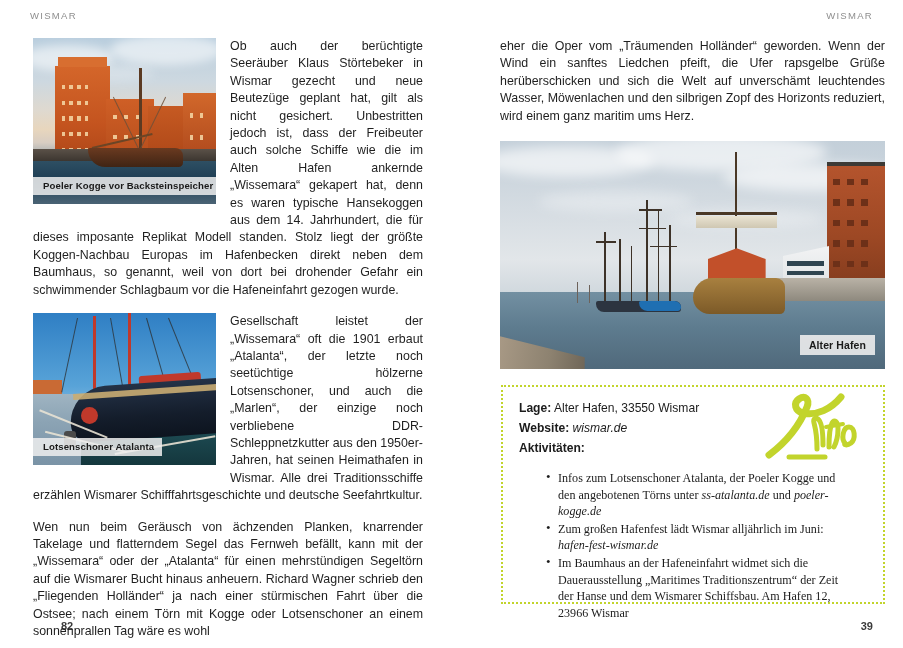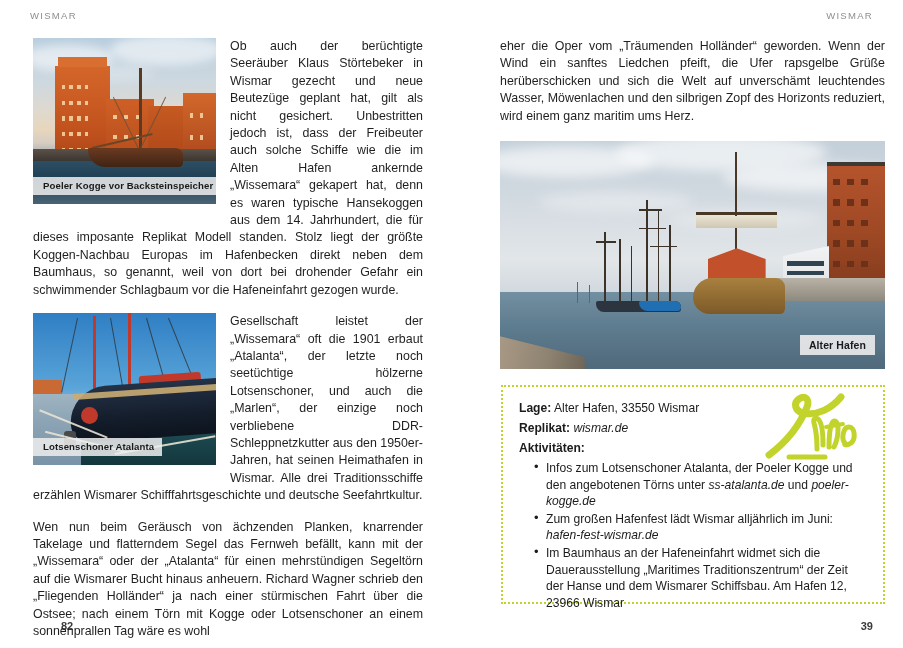--- a/index.html
+++ b/index.html
@@ -310,23 +310,24 @@
   }
   .info-line b { font-weight: 700; }
   .info-line i { font-style: italic; }
   .info-head {
     font-size: 12.1px;
     line-height: 19px;
     font-weight: 700;
     margin: 1px 0 2px 0;
   }
   ul.acts {
-    margin: 0;
+    margin: 12px;
     padding: 0 0 0 17px;
     list-style: none;
+    font-family: Liberation Serif, serif;
   }
   ul.acts > li {
     position: relative;
     font-size: 12.1px;
     line-height: 16.6px;
     margin-bottom: 1px;
     padding-left: 10px;
     color: #1c1c1c;
   }
   ul.acts > li:before {
@@ -527,21 +528,21 @@
         </g>
       </svg>
     </div>
 
     <p class="info-line">
       <b>Lage:</b>
       <span>Alter Hafen, 33550 Wismar</span>
     </p>
 
     <p class="info-line">
-      <b>Replikat:</b>
+      <b>Website:</b>
       <i>wismar.de</i>
     </p>
 
     <div class="info-head">Aktivitäten:</div>
 
     <ul class="acts">
       <li>
         <span>Infos zum Lotsenschoner Atalanta, der Poeler Kogge und den angebotenen Törns unter </span><i>ss-atalanta.de</i><span> und </span><i>poeler-kogge.de</i>
       </li>
       <li>

